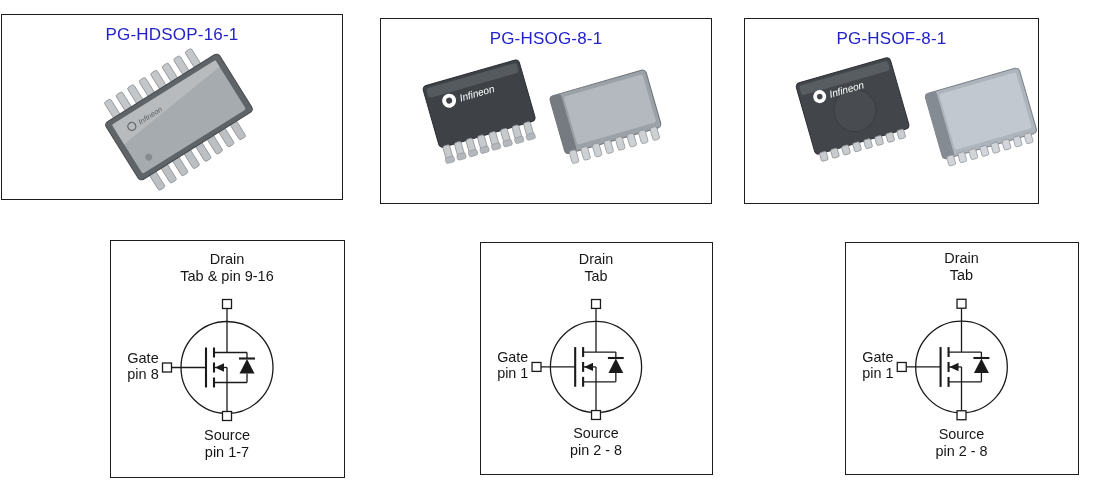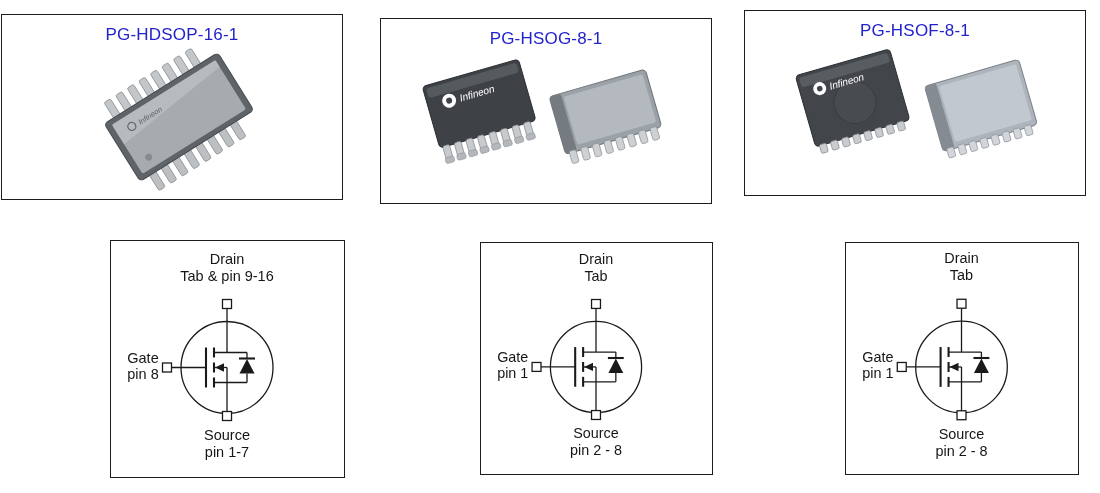--- a/index.html
+++ b/index.html
@@ -107,21 +107,21 @@
         <rect x="180" y="84" width="7" height="13" rx="2" fill="#cdd1d4" stroke="#8d9195" stroke-width="0.7"></rect>
         <rect x="192" y="84" width="7" height="13" rx="2" fill="#cdd1d4" stroke="#8d9195" stroke-width="0.7"></rect>
         <rect x="204" y="84" width="7" height="13" rx="2" fill="#cdd1d4" stroke="#8d9195" stroke-width="0.7"></rect>
         <rect x="216" y="84" width="7" height="13" rx="2" fill="#cdd1d4" stroke="#8d9195" stroke-width="0.7"></rect>
         <rect x="228" y="84" width="7" height="13" rx="2" fill="#cdd1d4" stroke="#8d9195" stroke-width="0.7"></rect>
       </g>
     </g>
   </svg>
 </section>
 
-<section class="box" id="box-pkg-2" style="left:744px; top:10px; width:342px; height:186px;">
+<section class="box" id="box-pkg-2" style="left:744px; top:18px; width:295px; height:186px;">
   <div class="pkg-title">PG-HSOF-8-1</div>
   <svg class="pkg-photo" style="left:46px; top:34px; width:262px; height:128px;" viewBox="0 0 262 128" aria-hidden="true">
 
     <g transform="rotate(-16 62 58)">
       <rect x="14" y="16" width="98" height="74" rx="4" fill="#42464b" stroke="#2c3034" stroke-width="1"></rect>
       <rect x="17" y="19" width="92" height="10" rx="3" fill="#585d62"></rect>
       <circle cx="64" cy="58" r="21" fill="#484c51" stroke="#393d41" stroke-width="1"></circle>
       <g>
         <circle cx="34" cy="35" r="6.5" fill="#ffffff"></circle>
         <circle cx="34" cy="35" r="2.8" fill="#42464b"></circle>

